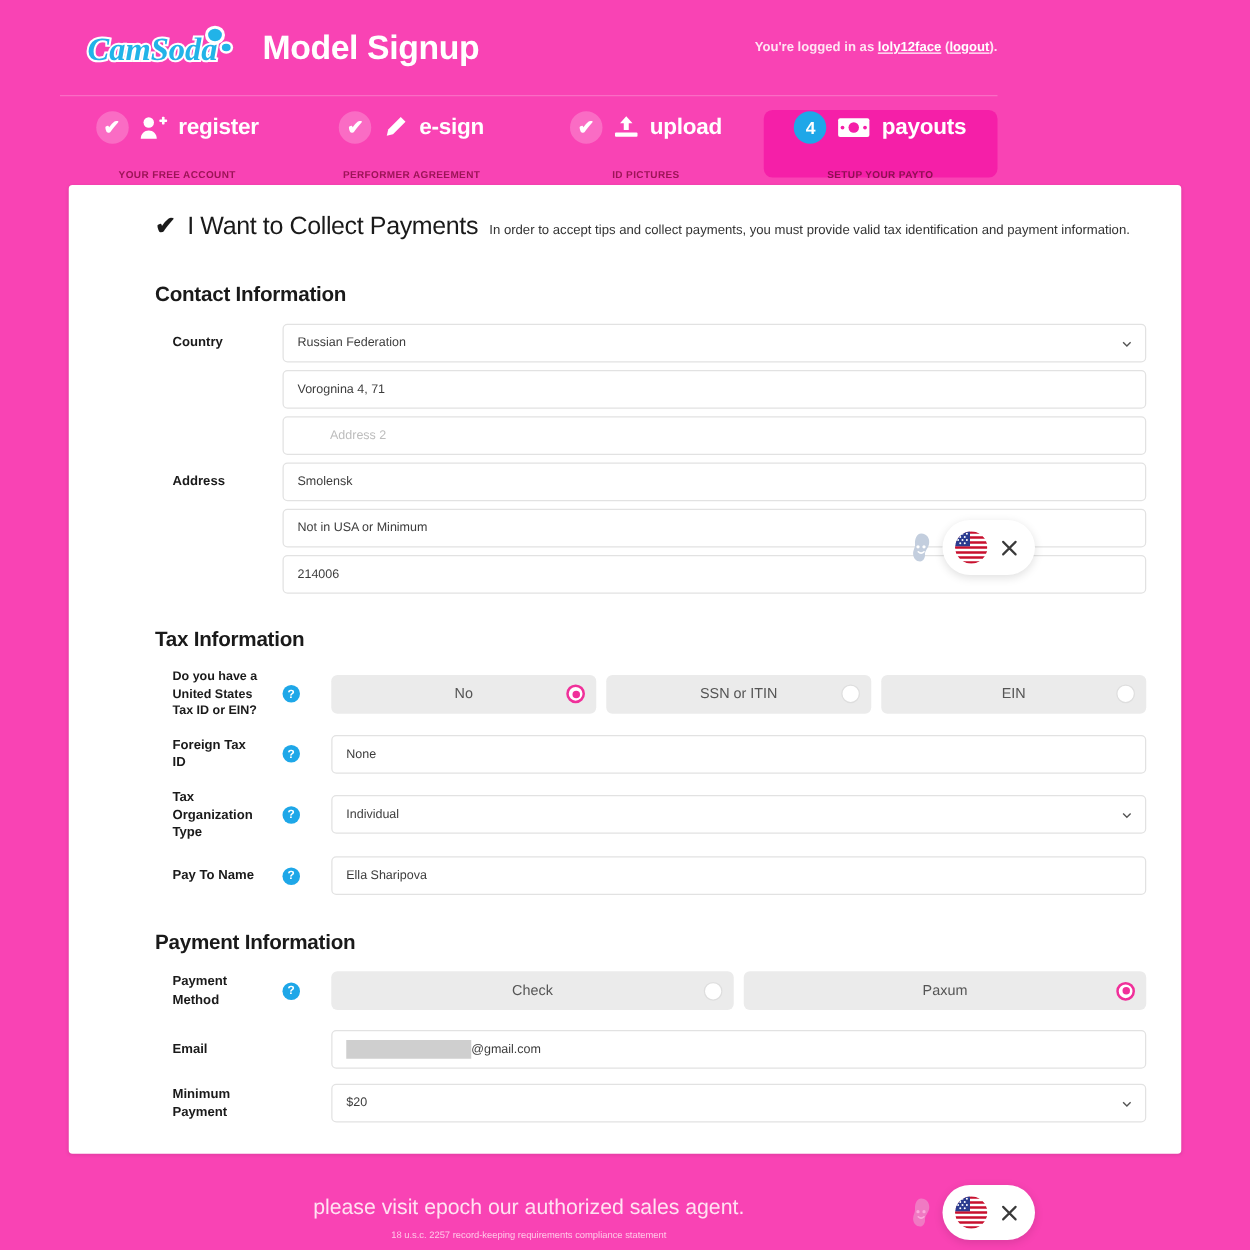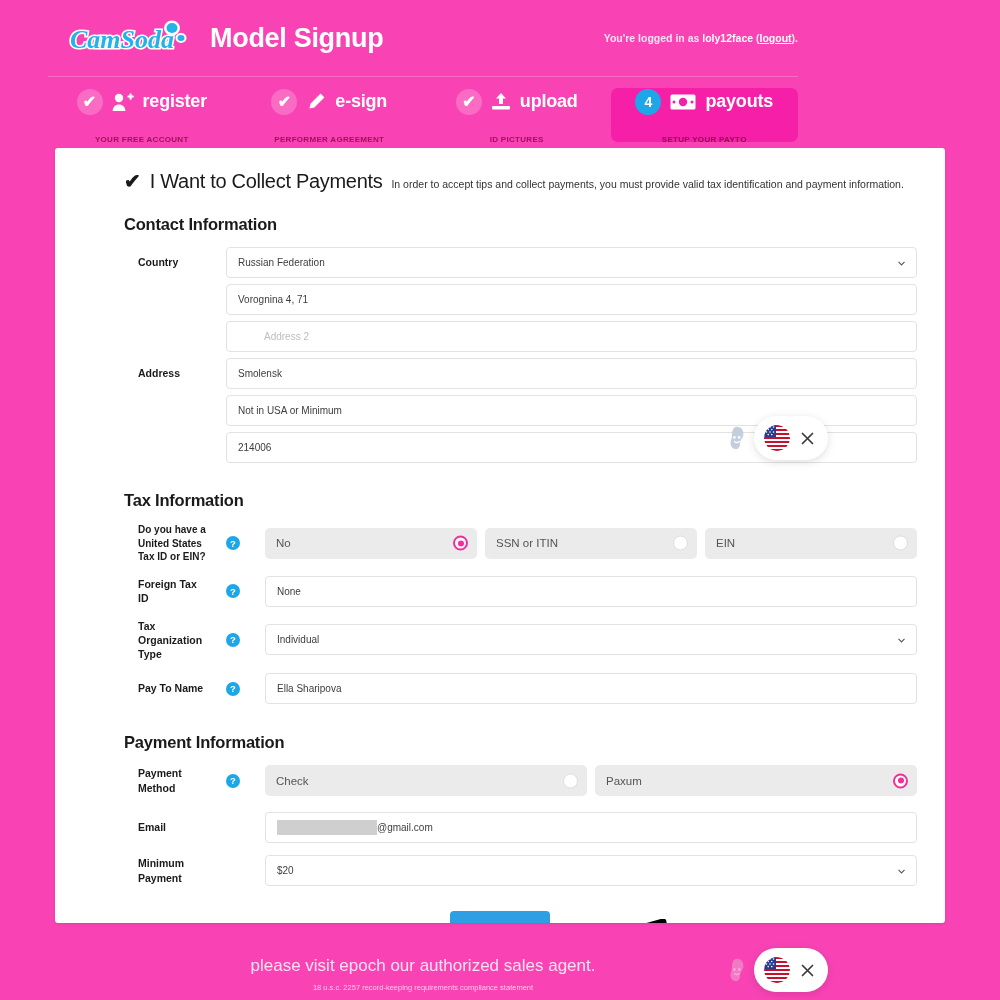--- a/index.html
+++ b/index.html
@@ -31,21 +31,21 @@
     letter-spacing: -0.3px;
     margin-left: 18px;
   }
   .login-status {
     margin-left: auto;
     color: #ffe4f3;
     font-size: 10.5px;
     font-weight: bold;
     white-space: nowrap;
   }
-  .login-status .uname { color: #ffffff; }
+  .login-status .uname { color: #ffffff; text-decoration: underline; }
   .login-status .logout { color: #ffffff; text-decoration: underline; }
 
   .divider {
     position: absolute;
     left: 48px; right: 48px; top: 76px;
     height: 1px;
     background: rgba(255,255,255,0.22);
   }
 
   
@@ -154,20 +154,21 @@
   .radio-opt {
     flex: 1;
     height: 31px;
     background: #ebebeb;
     border-radius: 5px;
     display: flex; align-items: center;
     padding: 0 11px;
     font-size: 11.5px;
     color: #555;
     position: relative;
+    justify-content: center;
   }
   .radio-dot {
     position: absolute; right: 9px; top: 50%;
     transform: translateY(-50%);
     width: 15px; height: 15px; border-radius: 50%;
     background: #fff;
     border: 1px solid #dedede;
   }
   .radio-dot.on {
     border: 2px solid #f0309a; background: #fff;
@@ -333,21 +334,21 @@
 
   <div class="card">
     <div class="card-inner">
 
       <div class="title-row">
         <span class="check-mark">✔</span>
         <span class="page-title">I Want to Collect Payments</span>
         <span class="page-subtitle">In order to accept tips and collect payments, you must provide valid tax identification and payment information.</span>
       </div>
 
-      <div class="section-title" style="margin-top:22px;">Contact Information</div>
+      <div class="section-title" style="margin-top:34px;">Contact Information</div>
 
       <div class="form" style="margin-top:10px;">
 
         <div class="row">
           <div class="row-label">Country</div>
           <div class="fields">
             <div class="input select">
               <span>Russian Federation</span>
               <span class="chev">
                 <svg viewBox="0 0 12 12" fill="none" stroke="#555" stroke-width="1.5">

